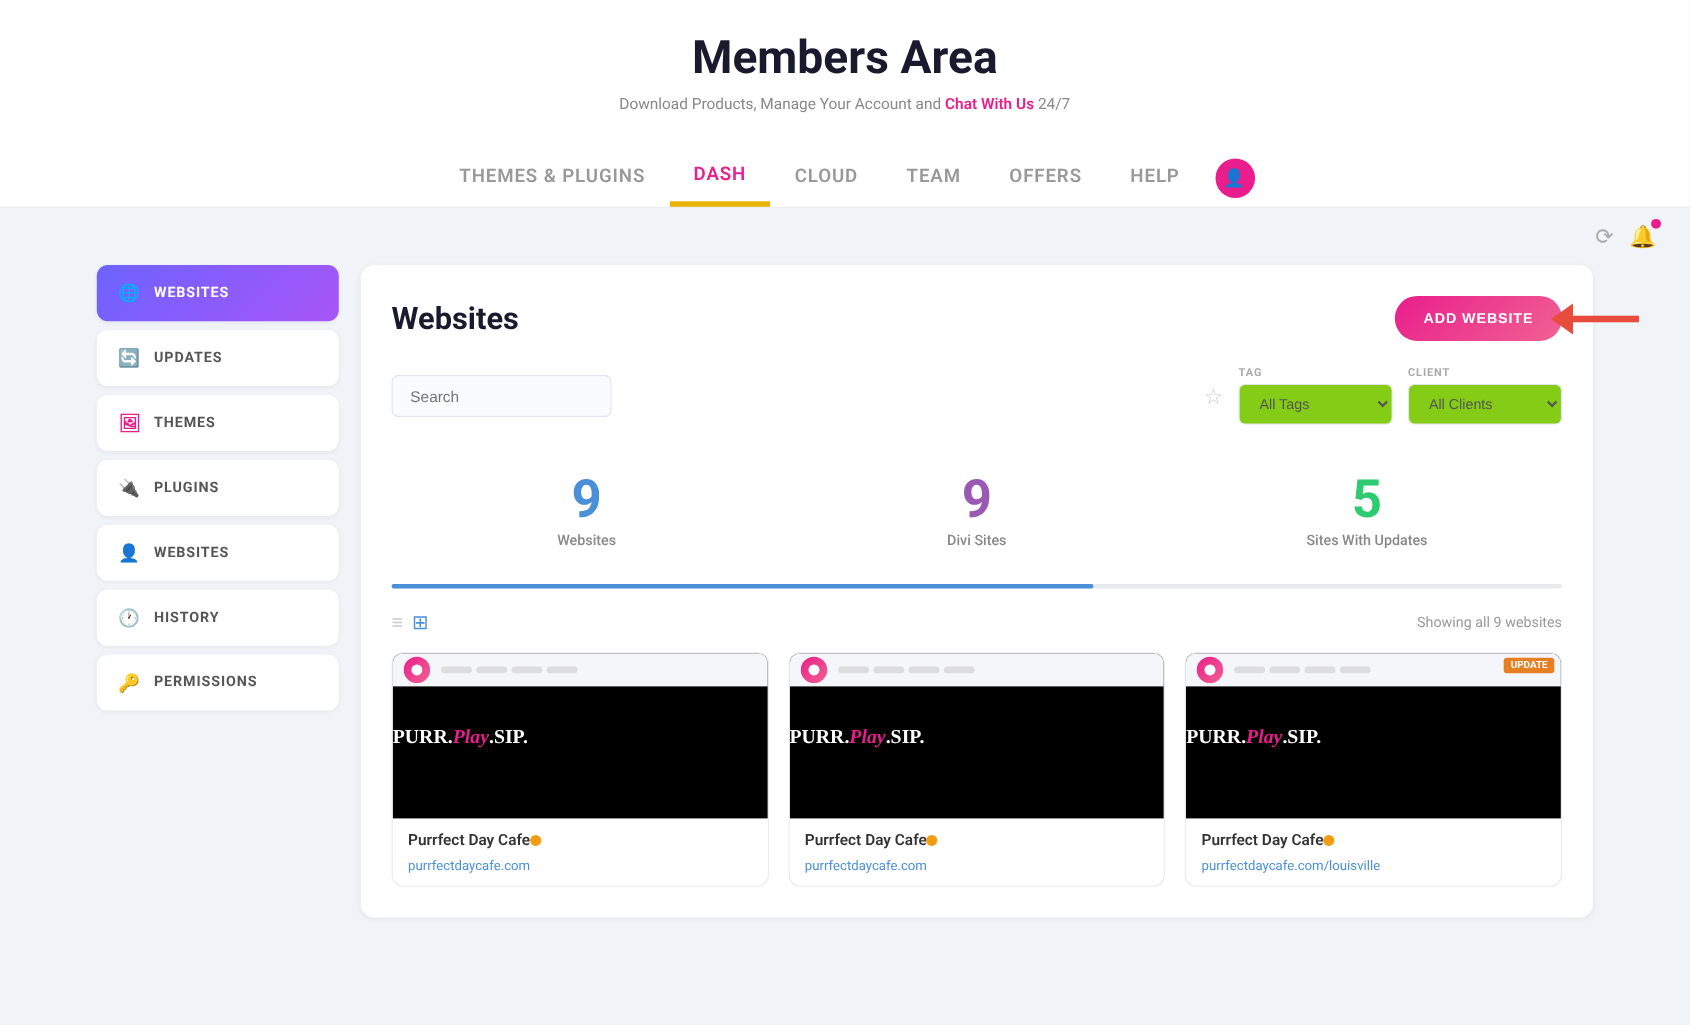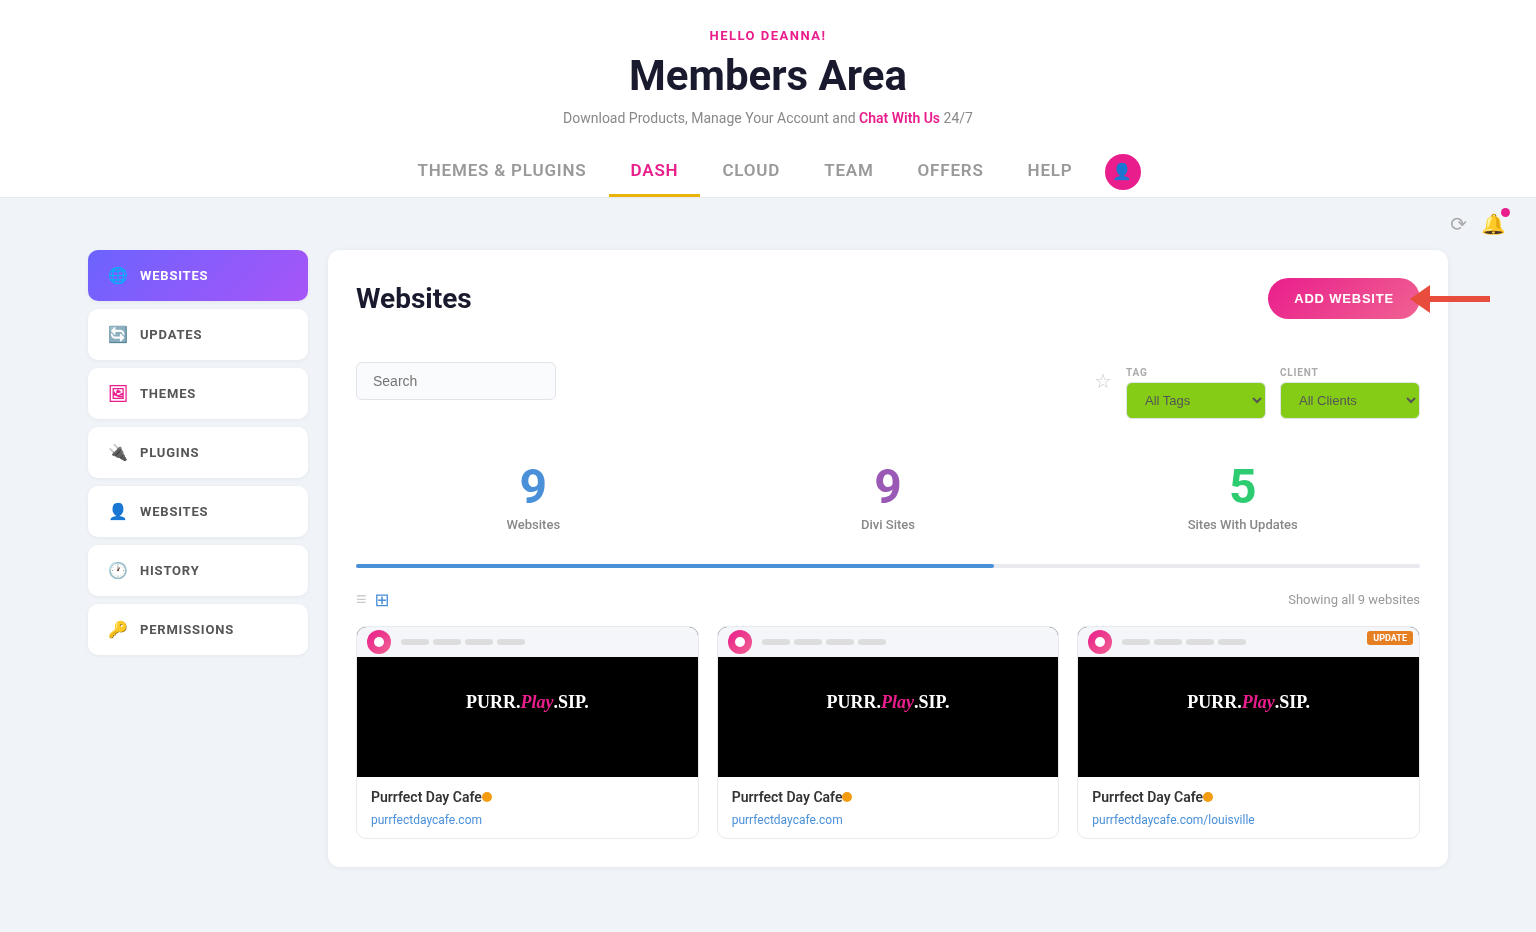--- a/index.html
+++ b/index.html
@@ -25,21 +25,21 @@
     }
     .members-title {
       font-size: 42px;
       font-weight: 700;
       color: #1a1a2e;
       margin-bottom: 10px;
     }
     .subtitle {
       font-size: 14px;
       color: #888;
-      margin-bottom: 20px;
+      margin-bottom: 32px;
     }
     .subtitle a {
       color: #e91e8c;
       text-decoration: none;
       font-weight: 600;
     }
     .nav-tabs {
       display: flex;
       justify-content: center;
       align-items: center;
@@ -52,21 +52,21 @@
       font-weight: 600;
       letter-spacing: 0.8px;
       color: #999;
       cursor: pointer;
       border-bottom: 3px solid transparent;
       text-transform: uppercase;
       position: relative;
     }
     .nav-tab.active {
       color: #e91e8c;
-      border-bottom: 3px solid #eab308;
+      border-bottom: 5px solid #eab308;
     }
     .nav-tab-account {
       width: 36px;
       height: 36px;
       background: #e91e8c;
       border-radius: 50%;
       display: flex;
       align-items: center;
       justify-content: center;
       margin-left: 10px;
@@ -297,21 +297,21 @@
       border-radius: 10px;
       overflow: hidden;
       cursor: pointer;
       transition: box-shadow 0.2s;
     }
     .card-thumbnail {
       background: #000;
       height: 150px;
       display: flex;
       align-items: center;
-      justify-content: center;
+      justify-content: flex-start;
       position: relative;
     }
     .card-thumb-top {
       position: absolute;
       top: 0;
       left: 0;
       right: 0;
       height: 30px;
       background: #f5f6fa;
       display: flex;
@@ -389,28 +389,26 @@
       color: #fff;
       font-size: 9px;
       padding: 2px 6px;
       border-radius: 3px;
       font-weight: 700;
     }
     .filter-col {
       display: flex;
       flex-direction: column;
       gap: 4px;
-      margin-top: 24px;
     }
   </style>
 </head>
 <body>
 
 <div class="top-header">
-  <div class="hello-text">HELLO DEANNA!</div>
   <div class="members-title">Members Area</div>
   <div class="subtitle">
     <span>Download Products, Manage Your Account and</span>
     <a href="#">Chat With Us</a>
     <span>24/7</span>
   </div>
   <div class="nav-tabs">
     <div class="nav-tab">THEMES &amp; PLUGINS</div>
     <div class="nav-tab active">DASH</div>
     <div class="nav-tab">CLOUD</div>

